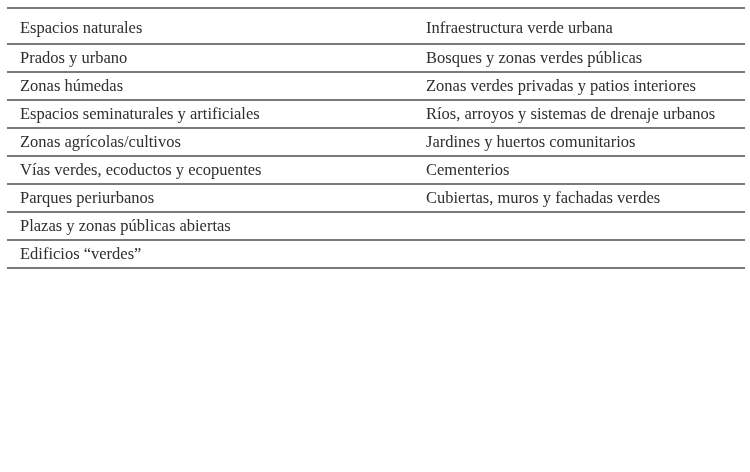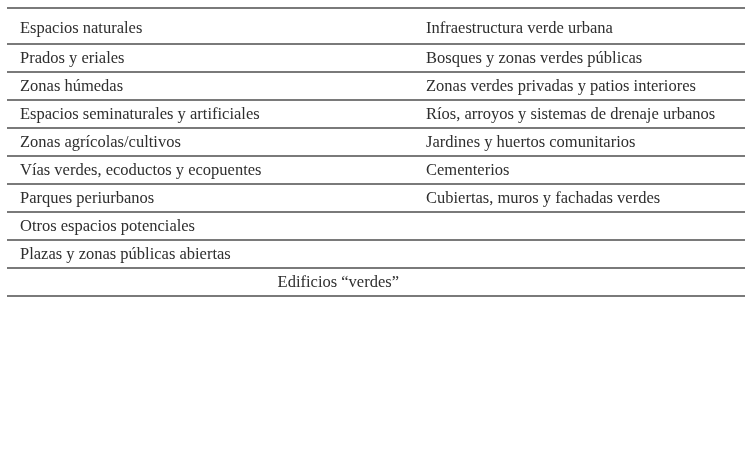--- a/index.html
+++ b/index.html
@@ -34,21 +34,20 @@
     padding: 1px 14px 1px 13px;
     overflow: hidden;
   }
   table.paper-table thead th {
     padding-top: 7px;
     padding-bottom: 3px;
     margin-top: 16px;
   }
   table.paper-table tbody tr:last-child td {
     border-bottom: 2px solid var(--rule-color, #7a7a7a);
-    text-align: right;
   }
   col.col-left  { width: 406px; }
   col.col-right { width: 332px; }
 </style>
 </head>
 <body style="background: rgb(255, 255, 255);">
 
 <div class="page">
   <table class="paper-table">
     <colgroup>
@@ -57,21 +56,21 @@
     </colgroup>
     <thead>
       <tr>
         <th>Espacios naturales</th>
         <th>Infraestructura verde urbana</th>
       </tr>
     </thead>
     <tbody id="table-body">
 
   <tr>
-    <td class="cell-left">Prados y eriales</td>
+    <td class="cell-left">Prados y urbano</td>
     <td class="cell-right">Bosques y zonas verdes públicas</td>
   </tr>
 
   <tr>
     <td class="cell-left">Zonas húmedas</td>
     <td class="cell-right">Zonas verdes privadas y patios interiores</td>
   </tr>
 
 
 
@@ -88,24 +87,20 @@
   <tr>
     <td class="cell-left">Vías verdes, ecoductos y ecopuentes</td>
     <td class="cell-right">Cementerios</td>
   </tr>
 
   <tr>
     <td class="cell-left">Parques periurbanos</td>
     <td class="cell-right">Cubiertas, muros y fachadas verdes</td>
   </tr>
 
-  <tr>
-    <td class="cell-left">Otros espacios potenciales</td>
-    <td class="cell-right"></td>
-  </tr>
 
 
 
   <tr>
     <td class="cell-left">Plazas y zonas públicas abiertas</td>
     <td class="cell-right"></td>
   </tr>
 
   <tr>
     <td class="cell-left">Edificios “verdes”</td>

